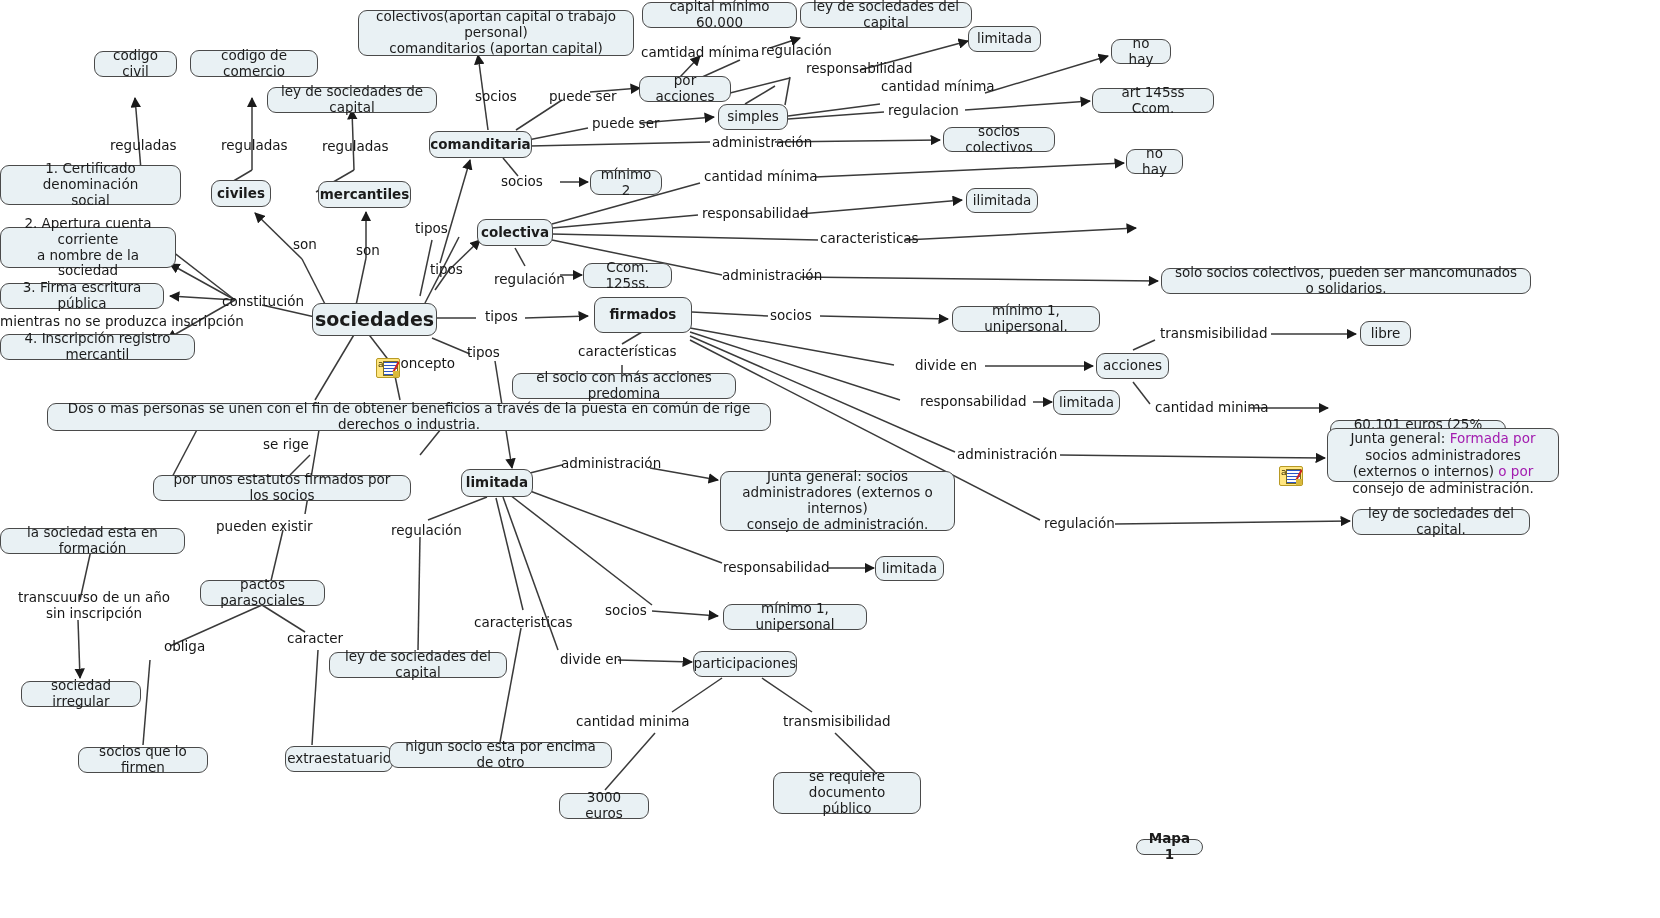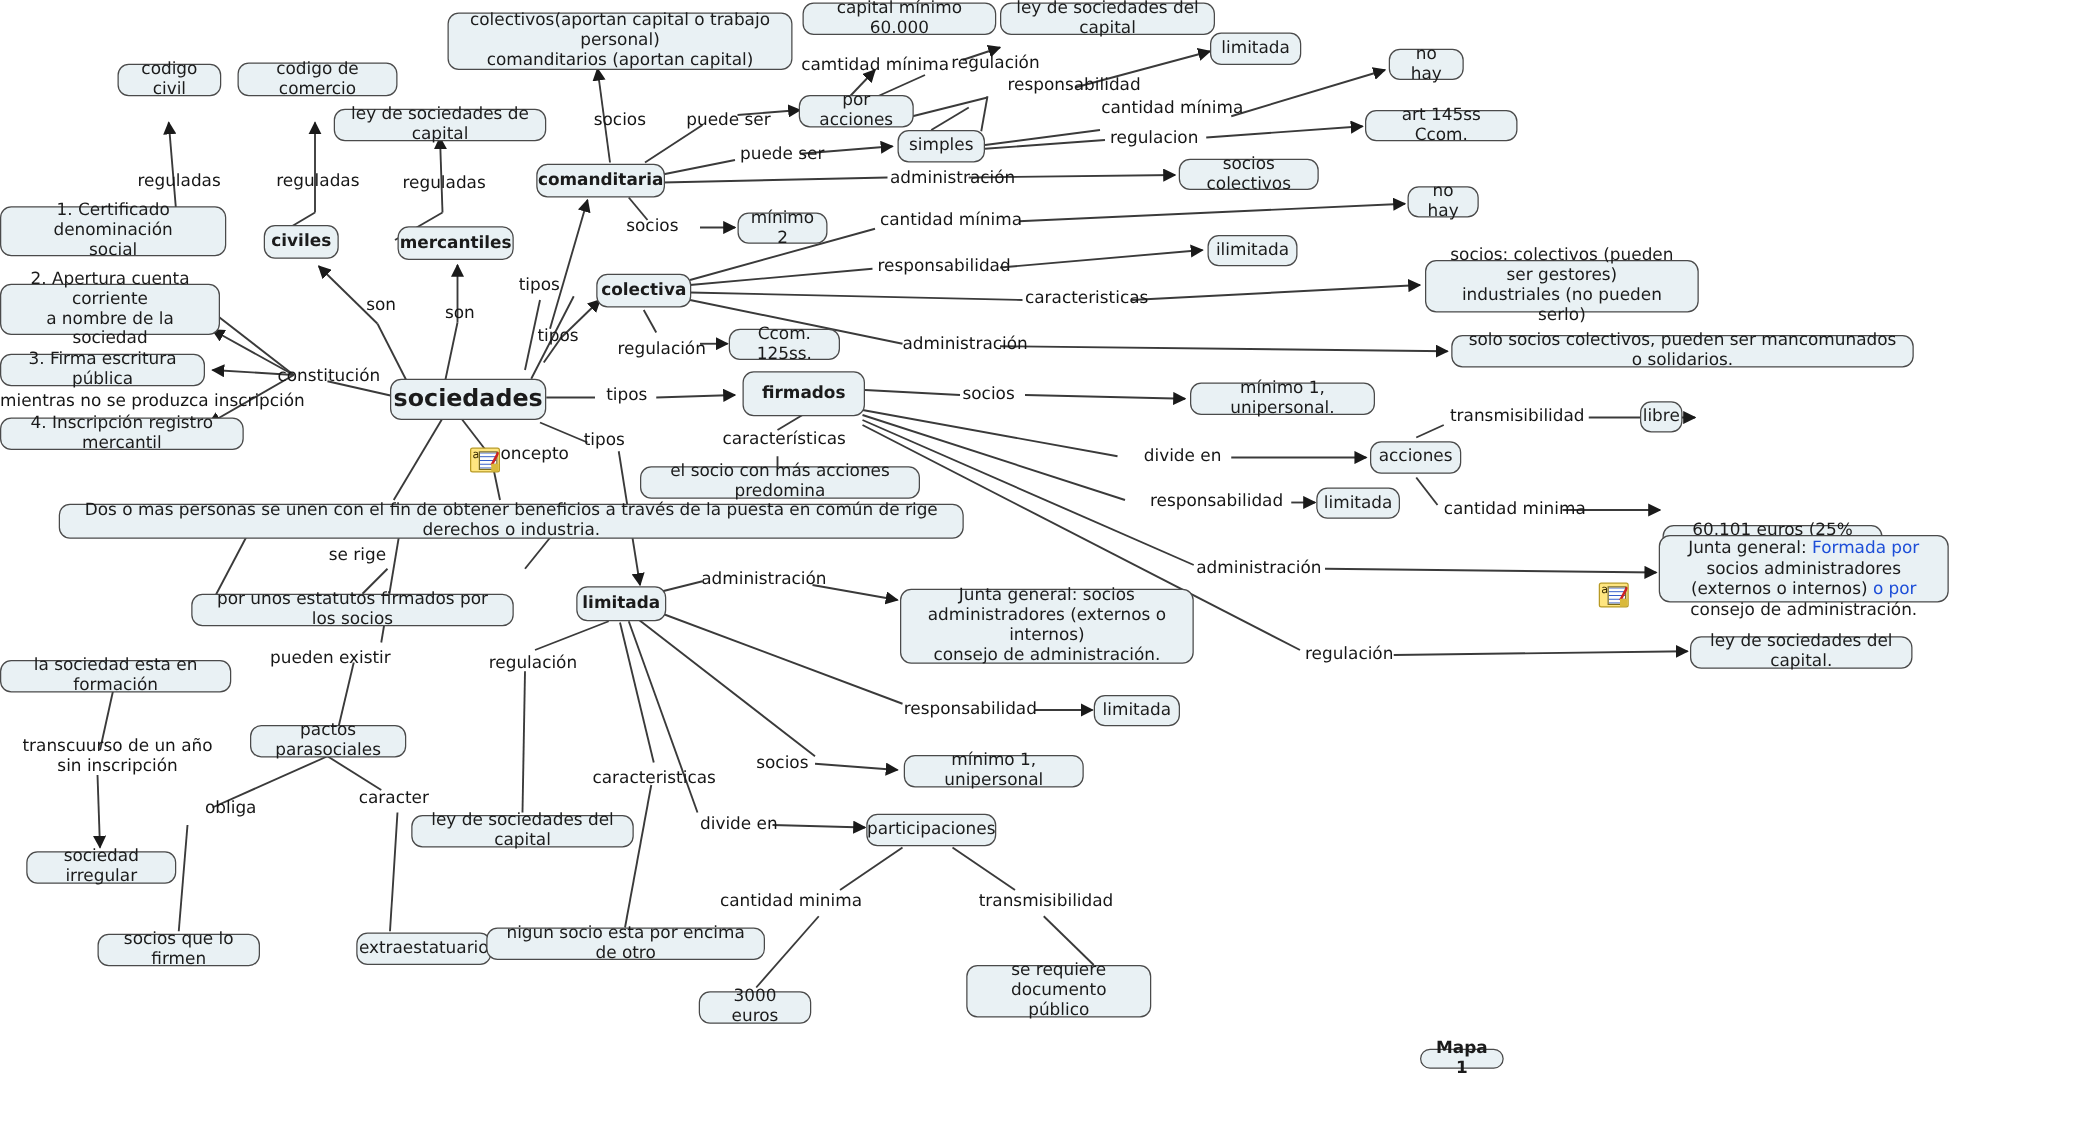--- a/index.html
+++ b/index.html
@@ -28,21 +28,21 @@
   .node.mapa{font-weight:bold;font-size:13.5px;}
   .lbl{
     position:absolute;
     font-size:13.5px;
     color:#161616;
     background:transparent;
     white-space:pre-line;
     text-align:center;
     line-height:1.15;
   }
-  .red{color:#1d4ed8;}
+  .red{color:#a21caf;}
   .noteicon{
     position:absolute;
     width:22px;height:18px;
     background:#ffe680;
     border:1px solid #b89a24;
     border-radius:2px;
     overflow:hidden;
   }
   .noteicon .a{
     position:absolute;left:1px;top:1px;
@@ -222,30 +222,28 @@
   <div class="node" style="left:590px;top:170px;width:72px;height:25px;">mínimo 2</div>
 
   <div class="node" style="left:0px;top:165px;width:181px;height:40px;">1. Certificado denominación
 social</div>
   <div class="node" style="left:0px;top:227px;width:176px;height:41px;">2. Apertura cuenta corriente
 a nombre de la sociedad</div>
   <div class="node" style="left:0px;top:283px;width:164px;height:26px;">3. Firma escritura pública</div>
   <div class="node" style="left:0px;top:334px;width:195px;height:26px;">4. Inscripción registro mercantil</div>
 
   <div class="node" style="left:966px;top:188px;width:72px;height:25px;">ilimitada</div>
-  <div class="node" style="left:1140px;top:208px;width:219px;height:42px;">socios: colectivos (pueden ser gestores)
-industriales (no pueden serlo)</div>
   <div class="node bold" style="left:477px;top:219px;width:76px;height:27px;">colectiva</div>
   <div class="node" style="left:1161px;top:268px;width:370px;height:26px;">solo socios colectivos, pueden ser mancomunados o solidarios.</div>
   <div class="node" style="left:583px;top:263px;width:89px;height:25px;">Ccom. 125ss.</div>
 
   <div class="node big" style="left:312px;top:303px;width:125px;height:33px;">sociedades</div>
   <div class="node bold" style="left:594px;top:297px;width:98px;height:36px;">firmados</div>
   <div class="node" style="left:952px;top:306px;width:148px;height:26px;">mínimo 1, unipersonal.</div>
-  <div class="node" style="left:1312px;top:321px;width:34px;height:25px;text-align:center;">libre</div>
+  <div class="node" style="left:1360px;top:321px;width:51px;height:25px;text-align:center;">libre</div>
   <div class="node" style="left:1096px;top:353px;width:73px;height:26px;">acciones</div>
   <div class="node" style="left:512px;top:373px;width:224px;height:26px;">el socio con más acciones predomina</div>
   <div class="node" style="left:1053px;top:390px;width:67px;height:25px;">limitada</div>
   <div class="node" style="left:1330px;top:396px;width:176px;height:26px;margin-top:24px;">60.101 euros (25% desembolso)</div>
 
   <div class="node" style="left:47px;top:403px;width:724px;height:28px;">Dos o mas personas se unen con el fin de obtener beneficios a través de la puesta en común de rige derechos o industria.</div>
 
   <div class="node" style="left:1327px;top:428px;width:232px;height:54px;line-height:1.25;">
     <span>
       <span>Junta general: </span><span class="red">Formada por</span><span> socios administradores (externos o internos) </span><span class="red">o por</span><span> consejo de administración.</span>

